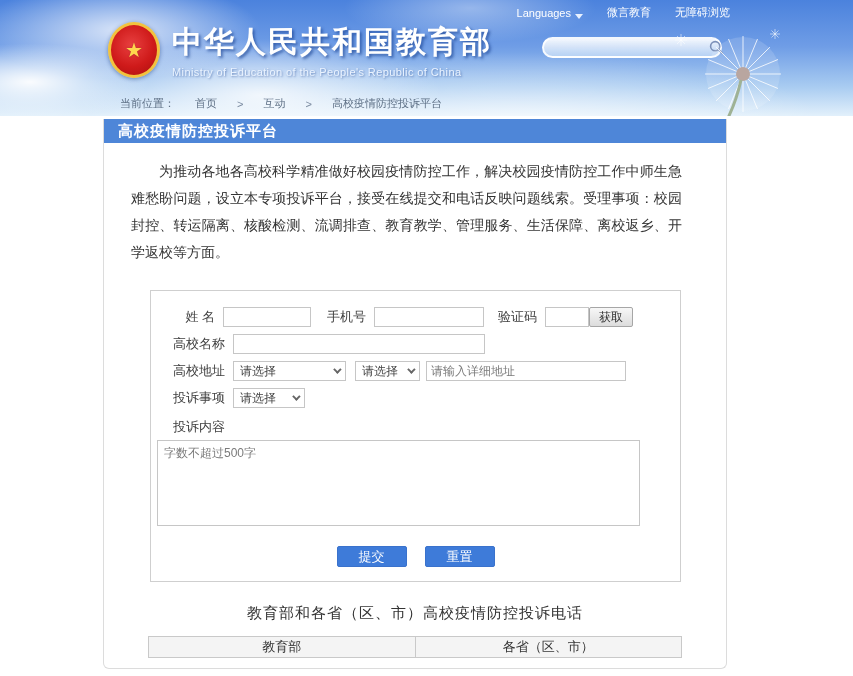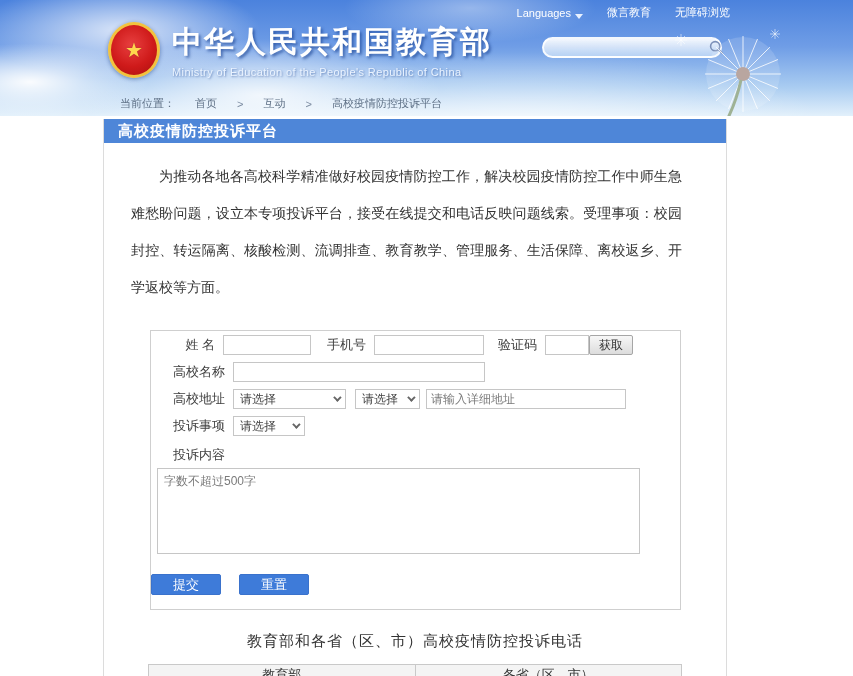--- a/index.html
+++ b/index.html
@@ -79,29 +79,29 @@
     padding-bottom:10px;
   }
   .page-title-bar {
     height:24px; background:#4e86d8; color:#fff;
     font-size:15px; font-weight:bold;
     display:flex; align-items:center; padding-left:14px;
     letter-spacing:1px;
   }
   .intro {
     margin:15px 44px 0 27px;
-    font-size:14px; line-height:37px; color:#333;
+    font-size:14px; line-height:27px; color:#333;
     text-indent:2em; text-align:justify;
   }
 
   
   .form-box {
     width:531px; margin:24px 0 0 46px;
     border:1px solid #cfcfcf;
-    padding:4px 0 14px 22px;
+    padding:16px 0 14px 22px;
   }
   .frow { display:flex; align-items:center; margin-bottom:7px; }
   .flabel { font-size:13px; color:#404040; white-space:nowrap; }
   .w-right { text-align:right; }
   input.txt {
     height:20px; border:1px solid #c6c6c6; background:#fff;
     font-size:12px; color:#333; padding:0 4px; outline:none;
   }
   input.txt::placeholder, textarea::placeholder { color:#7a7a7a; }
   .sel {
@@ -116,21 +116,21 @@
     border:1px solid #a6a6a6; border-radius:2px;
     font-size:12px; color:#333; cursor:pointer;
   }
   .content-label { margin:10px 0 4px 0; }
   textarea.complaint {
     width:483px; height:86px; margin-left:-16px;
     border:1px solid #c6c6c6; resize:none; outline:none;
     font-family:"Liberation Sans","DejaVu Sans",sans-serif;
     font-size:12px; color:#555; padding:4px 6px;
   }
-  .btn-row { display:flex; justify-content:flex-start; gap:18px; margin:16px 0 0 -22px; }
+  .btn-row { display:flex; justify-content:center; gap:18px; margin:16px 0 0 -22px; }
   .btn-blue {
     width:70px; height:21px; background:#3e7bd9; border:1px solid #3a72cc;
     border-radius:2px; color:#fff; font-size:13px; cursor:pointer;
     display:flex; align-items:center; justify-content:center;
   }
 
   
   .phones-title { margin:22px 0 0; text-align:center; font-size:15px; font-weight:normal; color:#333; letter-spacing:1px; }
   table.phones {
     width:534px; margin:13px auto 0; border-collapse:collapse; font-size:13px;

